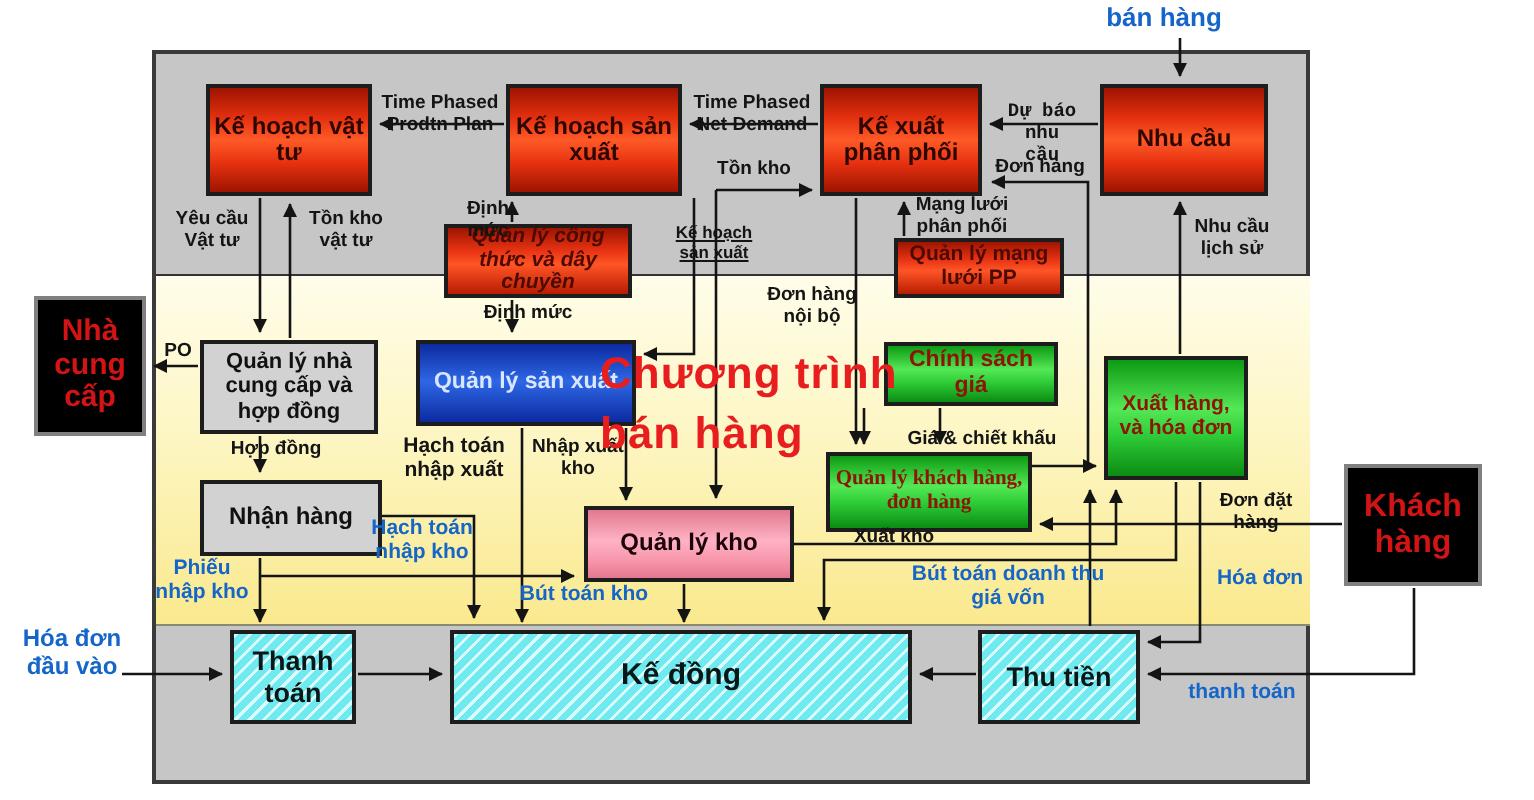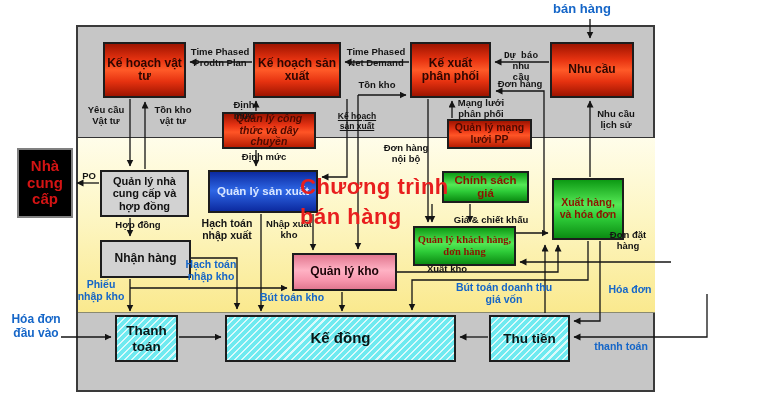--- a/index.html
+++ b/index.html
@@ -123,20 +123,23 @@
   <div class="bx cyan" style="left:225px;top:315px;width:231px;height:47px;font-size:15px;">
       <span>Kế đồng</span>
     </div>
   <div class="bx cyan" style="left:489px;top:315px;width:81px;height:47px;">
       <span>Thu tiền</span>
     </div>
 
   <div class="bx ext" style="left:17px;top:148px;width:56px;height:70px;font-size:15px;">
       <span>Nhà cung cấp</span>
     </div>
+  <div class="bx ext" style="left:672px;top:232px;width:69px;height:61px;font-size:16px;">
+      <span>Khách hàng</span>
+    </div>
 
   <div class="toplabel">bán hàng</div>
   <div class="watermark">
     <div>Chương trình</div>
     <div>bán hàng</div>
   </div>
 
   <span class="lb" style="left:188px;top:47px;width:64px;">Time Phased
 Prodtn Plan</span>
   <span class="lb" style="left:344px;top:47px;width:64px;">Time Phased
@@ -160,21 +163,21 @@
   <span class="lb" style="left:382px;top:143px;width:48px;">Đơn hàng
 nội bộ</span>
   <span class="lb" style="left:594px;top:109px;width:44px;">Nhu cầu
 lịch sử</span>
   <span class="lb" style="left:448px;top:205px;width:86px;margin-top:10px;">Giá &amp; chiết khấu</span>
   <span class="lb" style="left:200px;top:217px;width:54px;font-size:10.5px;">Hạch toán
 nhập xuất</span>
   <span class="lb" style="left:264px;top:219px;width:50px;">Nhập xuất
 kho</span>
   <span class="lb" style="left:424px;top:264px;width:46px;">Xuất kho</span>
-  <span class="lb" style="left:605px;top:230px;width:46px;text-align:center;">Đơn đặt
+  <span class="lb" style="left:605px;top:246px;width:46px;text-align:center;">Đơn đặt
 hàng</span>
 
   <span class="lb blue-t" style="left:183px;top:258px;width:56px;">Hạch toán
 nhập kho</span>
   <span class="lb blue-t" style="left:74px;top:278px;width:54px;">Phiếu
 nhập kho</span>
   <span class="lb blue-t" style="left:252px;top:291px;width:80px;">Bút toán kho</span>
   <span class="lb blue-t" style="left:446px;top:281px;width:116px;">Bút toán doanh thu
 giá vốn</span>
   <span class="lb blue-t" style="left:604px;top:283px;width:52px;">Hóa đơn</span>

